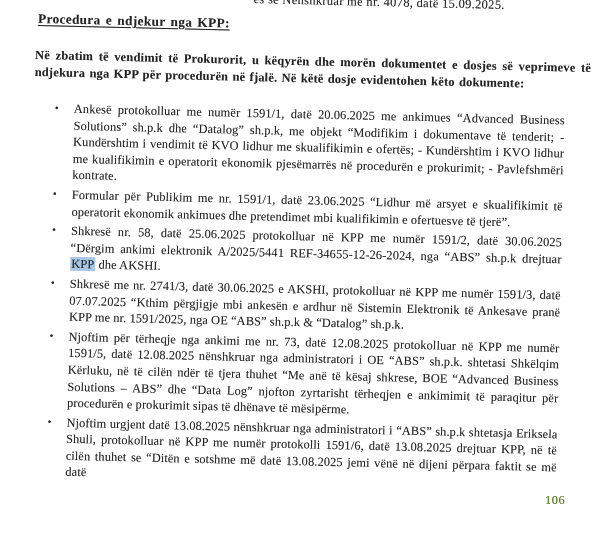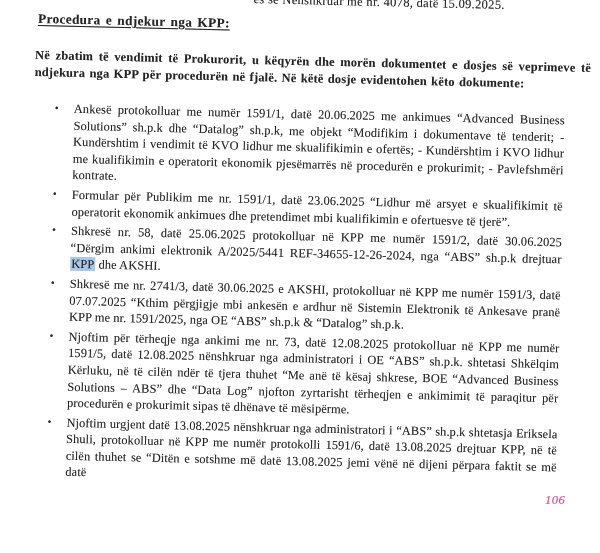--- a/index.html
+++ b/index.html
@@ -85,23 +85,22 @@
   .bullet::before { content: "\2022"; }
   .hl {
     background: #a8c7e6;
     padding: 0 1px;
   }
   .page-number {
     position: absolute;
     left: 545px;
     top: 493px;
     font-size: 12.5px;
-    color: #ec4899;
+    color: #4d7c0f;
     letter-spacing: 0.5px;
-    font-style: italic;
   }
 </style>
 </head>
 <body>
 
 <div class="page">
   <div class="rot">
 
     <div class="top-fragment">ës së Nënshkruar me nr. 4078, datë 15.09.2025.</div>
 

